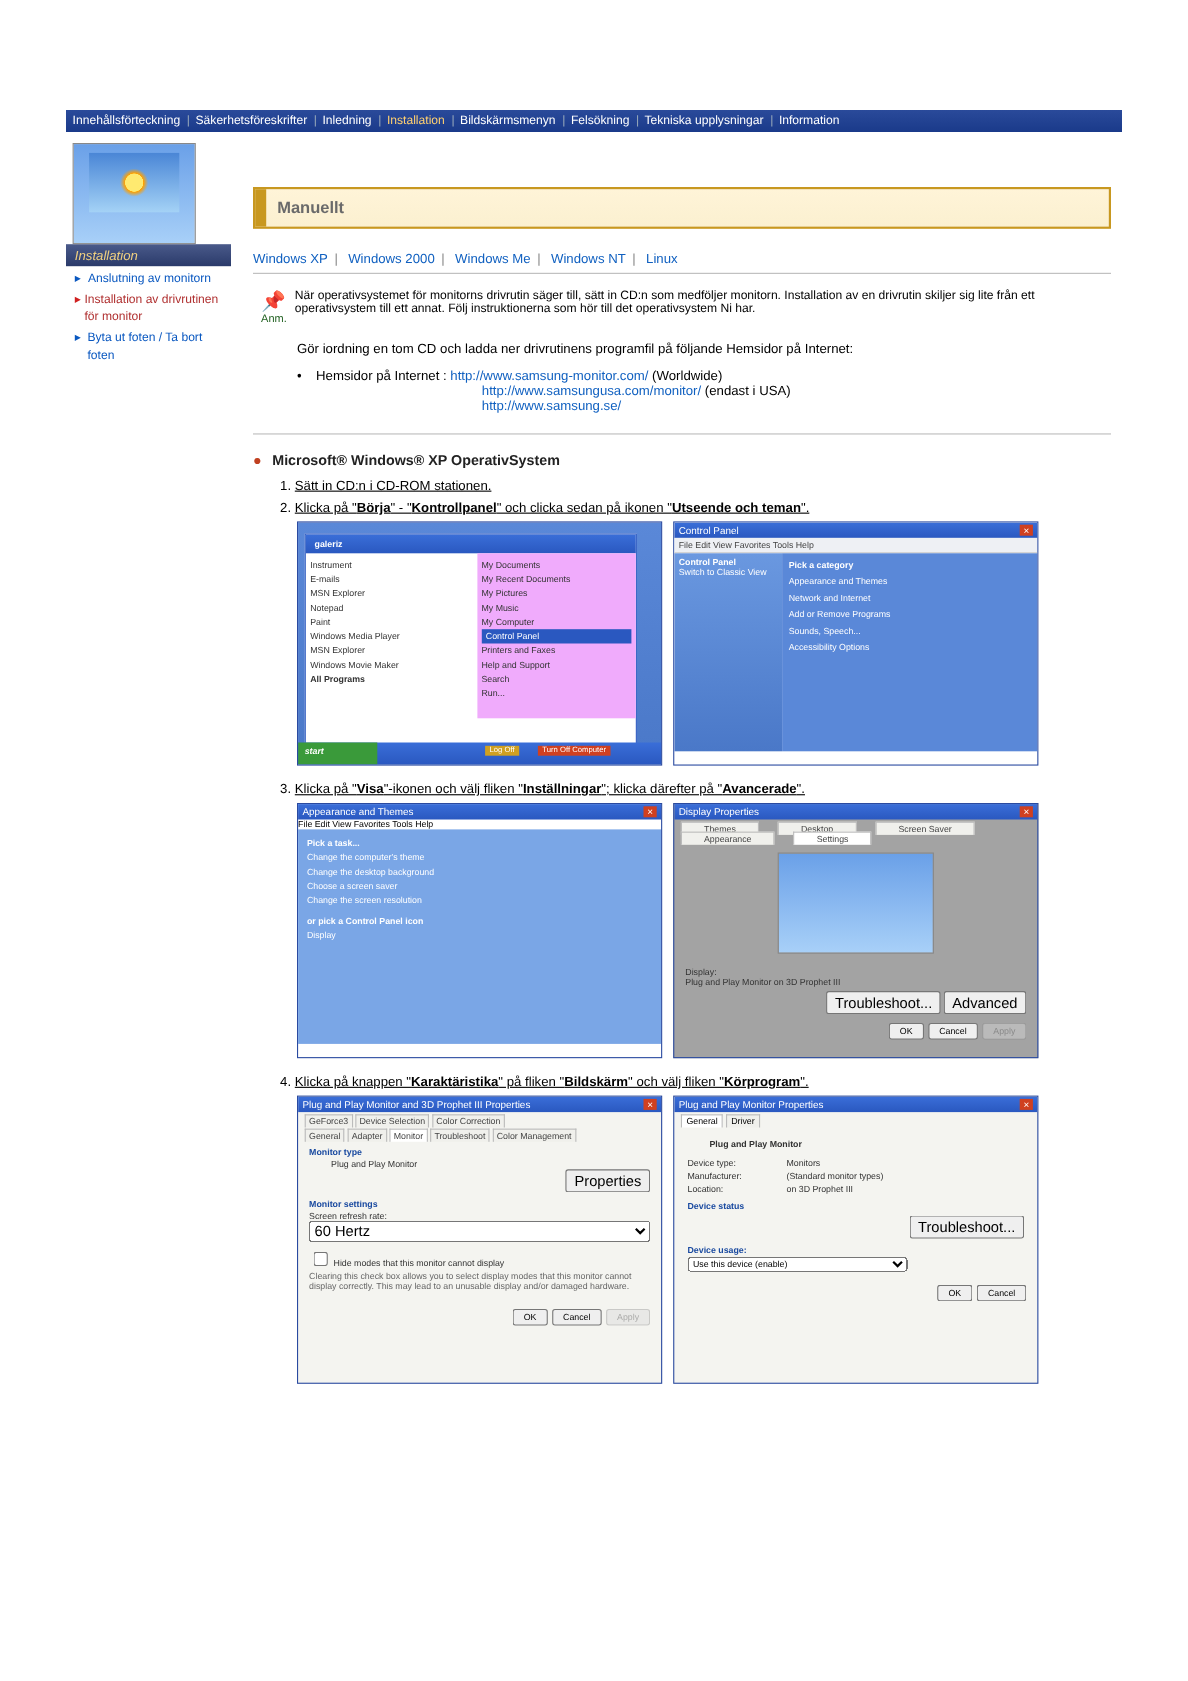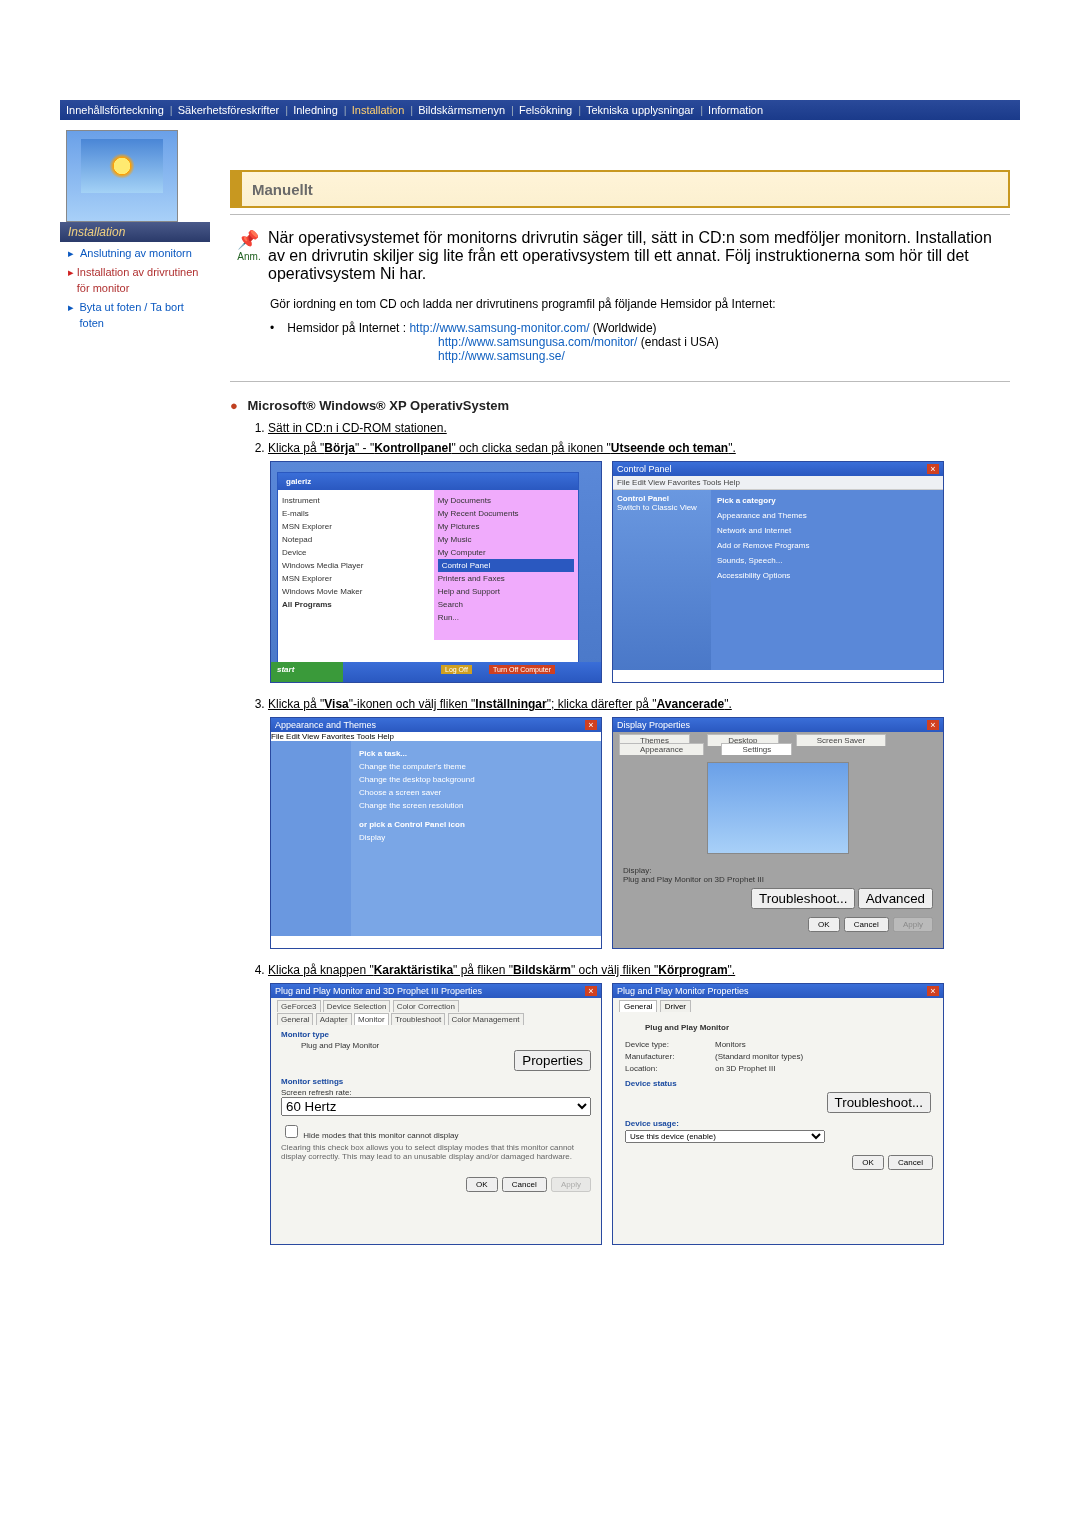--- a/index.html
+++ b/index.html
@@ -141,21 +141,21 @@
     text-align: center;
     font-size: 10px;
     color: #206020;
   }
   .note-badge .ico {
     font-size: 18px;
     color: #2a90d0;
   }
   .note-text {
     flex: 1;
-    font-size: 16px;
+    font-size: 11px;
     color: #000;
   }
   .para {
     margin: 10px 0 10px 40px;
     font-size: 12px;
   }
   .bullet-line {
     margin-left: 40px;
     font-size: 12px;
   }
@@ -319,20 +319,21 @@
     margin: 6px 0;
   }
   .cp2-shot {
     width: 330px;
     height: 230px;
     background: #fff;
   }
   .cp2-shot .body {
     display: flex;
     height: 195px;
+    flex-direction: column;
   }
   .cp2-shot .side {
     width: 80px;
     background: #6a98e0;
   }
   .cp2-shot .main {
     flex: 1;
     background: #7aa6e6;
     padding: 8px;
     color: #fff;
@@ -493,20 +494,27 @@
         </div>
       </div>
     </div>
 
     <div class="right-col">
       <div class="section-banner">
         <div class="ribbon"></div>
         <span class="title">Manuellt</span>
       </div>
 
+      <div class="os-links">
+        <a href="#">Windows XP</a><span class="pipe">|</span>
+        <a href="#">Windows 2000</a><span class="pipe">|</span>
+        <a href="#">Windows Me</a><span class="pipe">|</span>
+        <a href="#">Windows NT</a><span class="pipe">|</span>
+        <a href="#">Linux</a>
+      </div>
       <hr class="thin">
 
       <div class="note-block">
         <div class="note-badge">
           <div class="ico">📌</div>
           <div>Anm.</div>
         </div>
         <div class="note-text bold">När operativsystemet för monitorns drivrutin säger till, sätt in CD:n som medföljer monitorn. Installation av en drivrutin skiljer sig lite från ett operativsystem till ett annat. Följ instruktionerna som hör till det operativsystem Ni har.</div>
       </div>
 
@@ -544,21 +552,21 @@
 
         <div class="shot start-shot">
           <div class="menu">
             <div class="hdr">galeriz</div>
             <div class="cols">
               <div class="colL">
                 <div class="mi">Instrument</div>
                 <div class="mi">E-mails</div>
                 <div class="mi">MSN Explorer</div>
                 <div class="mi">Notepad</div>
-                <div class="mi">Device</div>
+                <div class="mi">Paint</div>
                 <div class="mi">Windows Media Player</div>
                 <div class="mi">MSN Explorer</div>
                 <div class="mi">Windows Movie Maker</div>
                 <div class="mi" style="font-weight:bold">All Programs</div>
               </div>
               <div class="colR">
                 <div class="mi">My Documents</div>
                 <div class="mi">My Recent Documents</div>
                 <div class="mi">My Pictures</div>
                 <div class="mi">My Music</div>

